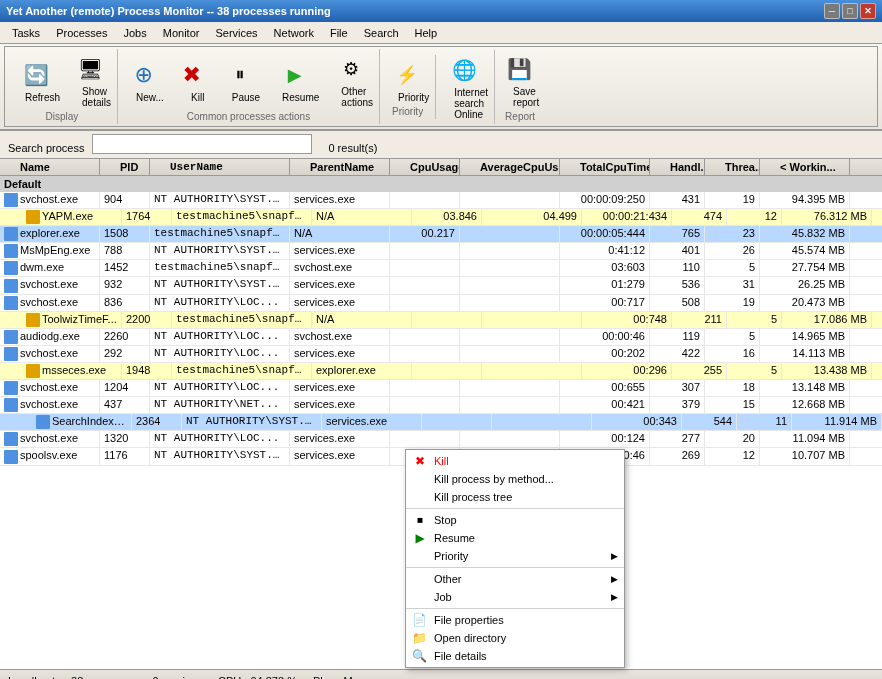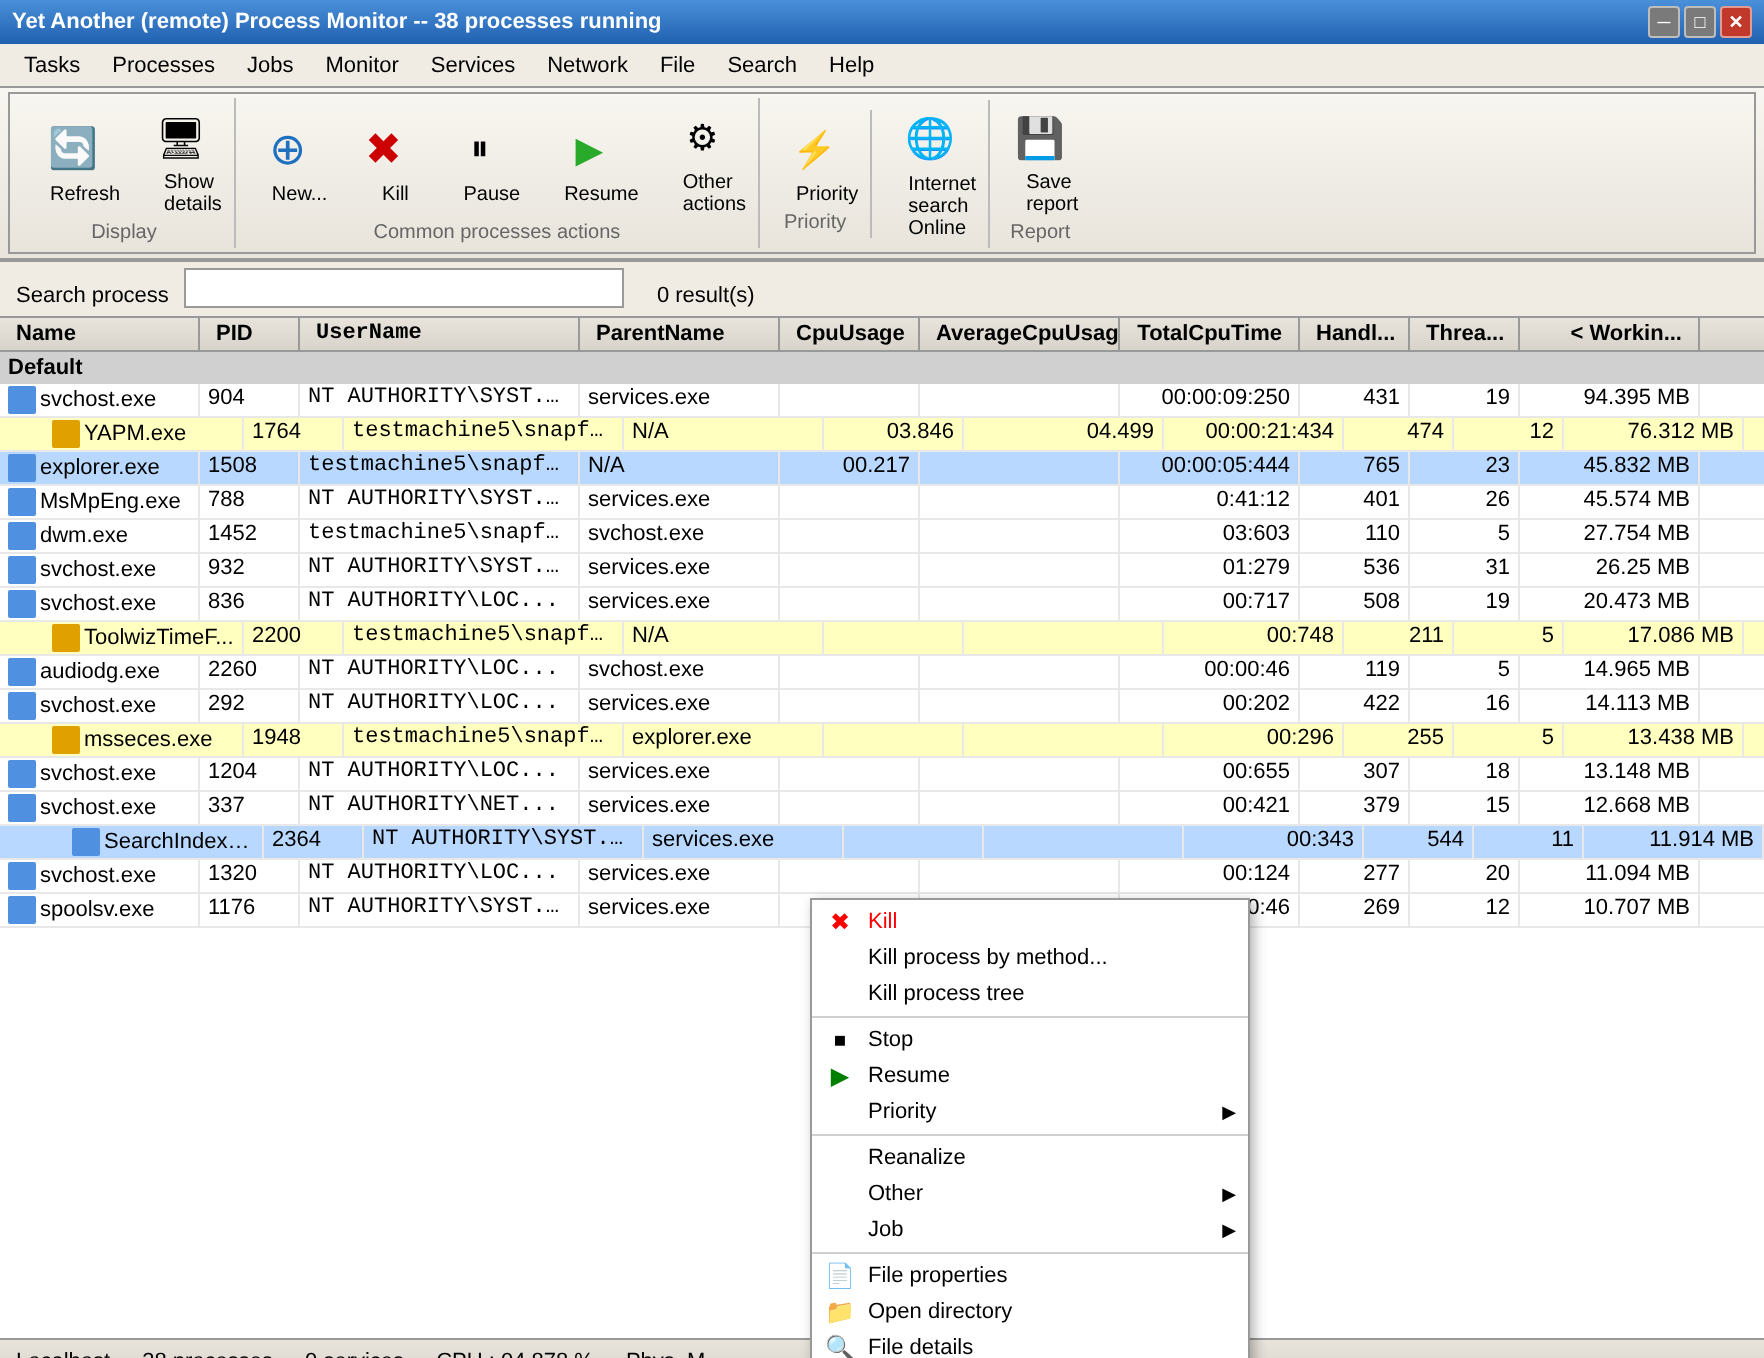--- a/index.html
+++ b/index.html
@@ -125,21 +125,21 @@
       flex: 1;
     }
     .table-header {
       display: flex;
       background: linear-gradient(to bottom, #e8e4dc, #d8d4cc);
       border-bottom: 1px solid #999;
       position: sticky;
       top: 0;
     }
     .th {
-      padding: 2px 8px;
+      padding: 2px 20px;
       font-size: 11px;
       font-weight: bold;
       border-right: 1px solid #999;
       cursor: pointer;
       white-space: nowrap;
       overflow: hidden;
     }
     .table-body { overflow-y: auto; height: calc(100% - 20px); }
     .tr {
       display: flex;
@@ -503,21 +503,21 @@
         <div class="td col-parent">services.exe</div>
         <div class="td col-cpu"></div>
         <div class="td col-avgcpu"></div>
         <div class="td col-totalcpu">00:655</div>
         <div class="td col-handle">307</div>
         <div class="td col-thread">18</div>
         <div class="td col-working">13.148 MB</div>
       </div>
       <div class="tr">
         <div class="td col-name"><span class="process-icon" style="background:#5090e0;"></span>svchost.exe</div>
-        <div class="td col-pid">337</div>
+        <div class="td col-pid">437</div>
         <div class="td col-user">NT AUTHORITY\NET...</div>
         <div class="td col-parent">services.exe</div>
         <div class="td col-cpu"></div>
         <div class="td col-avgcpu"></div>
         <div class="td col-totalcpu">00:421</div>
         <div class="td col-handle">379</div>
         <div class="td col-thread">15</div>
         <div class="td col-working">12.668 MB</div>
       </div>
       <div class="tr" style="background:#b8d8ff;justify-content:flex-end;">
@@ -576,23 +576,20 @@
       <span>Stop</span>
     </div>
     <div class="cm-item">
       <span class="cm-icon" style="color:green;">▶</span>
       <span>Resume</span>
     </div>
     <div class="cm-item has-sub">
       <span>Priority</span>
     </div>
     <div class="cm-separator"></div>
-    <div class="cm-item">
-      <span>Reanalize</span>
-    </div>
     <div class="cm-item has-sub">
       <span>Other</span>
     </div>
     <div class="cm-item has-sub">
       <span>Job</span>
     </div>
     <div class="cm-separator"></div>
     <div class="cm-item">
       <span class="cm-icon">📄</span>
       <span>File properties</span>

